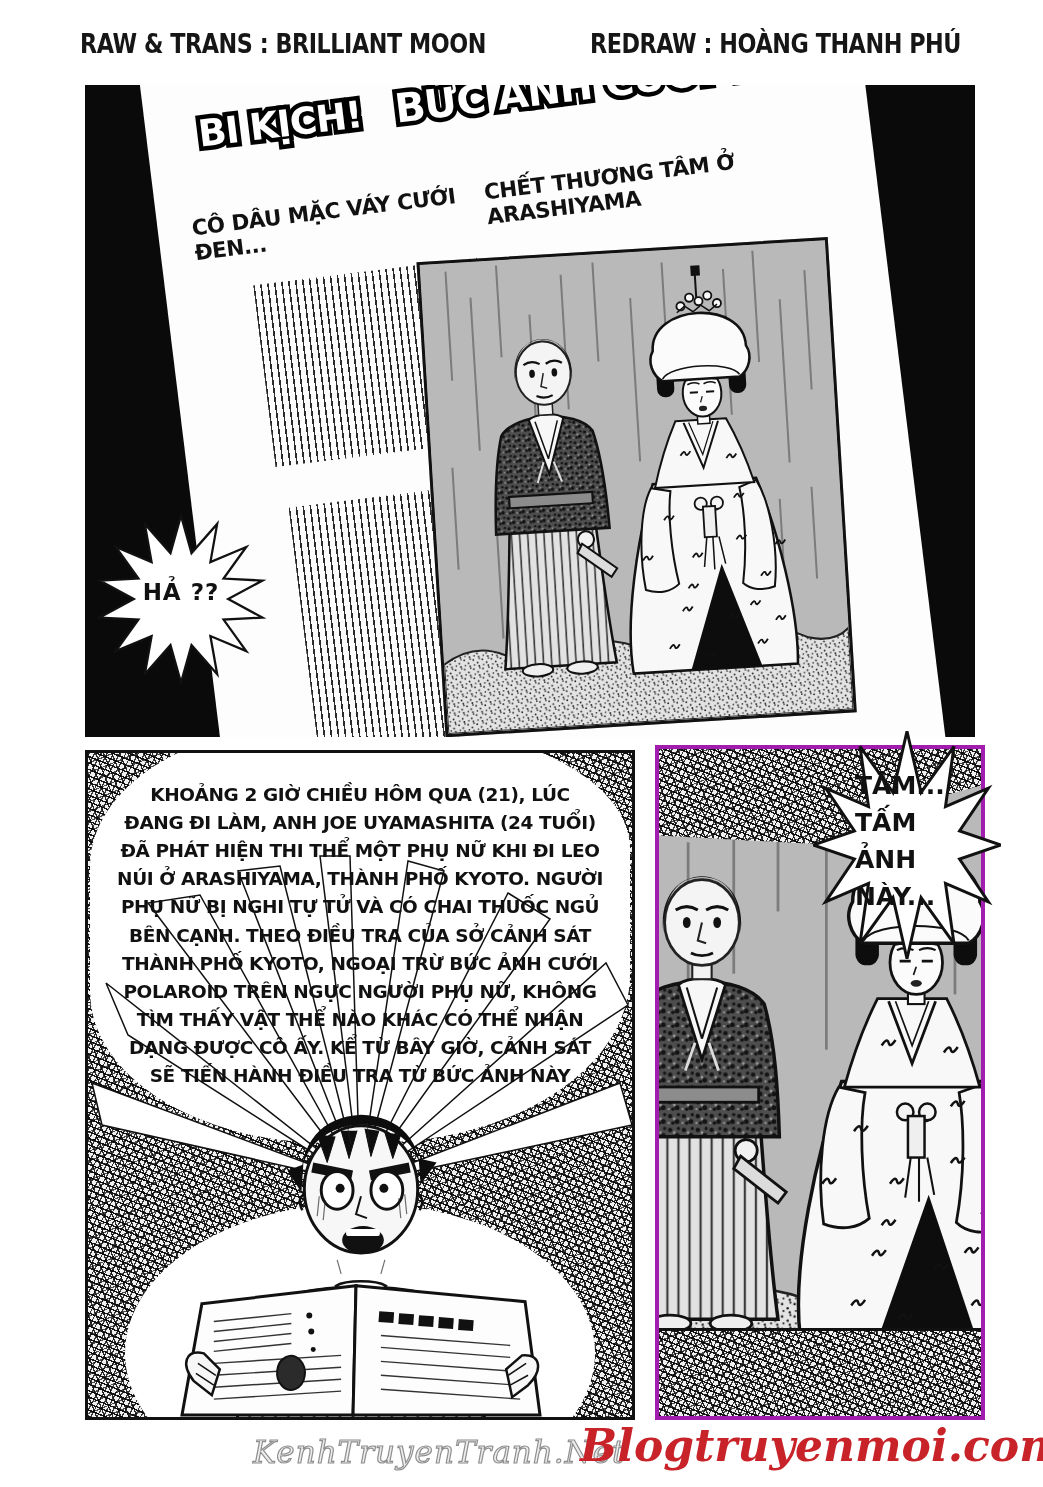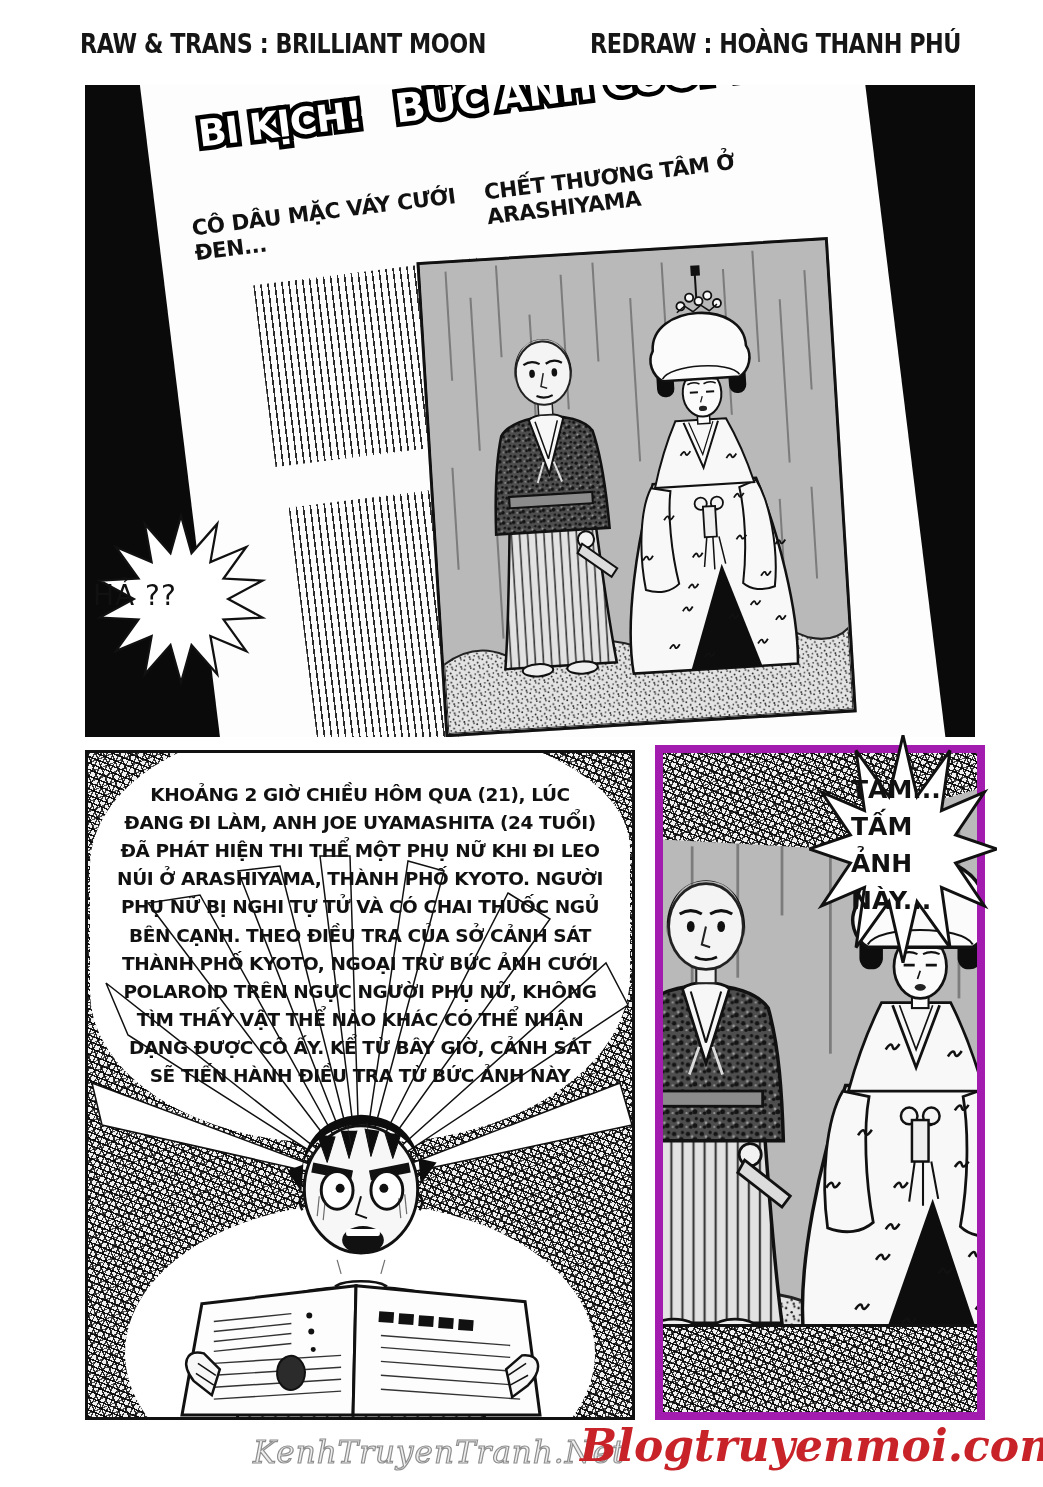--- a/index.html
+++ b/index.html
@@ -33,22 +33,22 @@
   .colblock.b1 { left:88px; top:253px; width:228px; height:183px; }
   .colblock.b2 { left:96px; top:478px; width:228px; height:248px; }
   .wedphoto { position:absolute; left:238px; top:262px; width:412px; height:476px;
               border:3px solid #111; background:#b9b9b9; transform:rotate(3.5deg); overflow:hidden; }
   .wedphoto svg { display:block; width:100%; height:100%; }
 
   
   .burst { position:absolute; }
   .burst svg { position:absolute; inset:0; width:100%; height:100%; }
   .burst-ha { left:8px; top:418px; width:176px; height:194px; z-index:9; }
-  .burst-ha .btxt { position:absolute; top:76px; width:100%; 
-                    font-weight:400; font-size:28px; letter-spacing:1px; }
+  .burst-ha .btxt { position:absolute; top:76px; width:100%; text-align:center;
+                    font-weight:700; font-size:23px; letter-spacing:1px; }
   .burst-tam { right:-20px; top:-28px; width:188px; height:248px; z-index:9; }
   .burst-tam .btxt { position:absolute; left:42px; top:46px; font-weight:800; font-size:25px;
                      line-height:37px; white-space:pre-line; letter-spacing:0px; }
 
   
   .xhatch {
     background-color:#f0f0f0;
     background-image:
       repeating-linear-gradient(22deg, rgba(8,8,8,.95) 0 1.4px, transparent 1.4px 6px),
       repeating-linear-gradient(68deg, rgba(8,8,8,.85) 0 1.3px, transparent 1.3px 7.5px),
@@ -62,21 +62,21 @@
   .cloud { position:absolute; left:2px; top:-30px; width:540px; height:420px; background:#fff;
            border-radius:42% 46% 48% 44% / 34% 30% 40% 36%; z-index:2; }
   .article { position:absolute; left:18px; top:28px; width:508px; z-index:4; text-align:center;
              font-weight:bold; font-size:18.5px; line-height:1.52; white-space:pre-line;
              letter-spacing:-0.4px; }
   .rays { position:absolute; inset:0; z-index:3; }
   .man { position:absolute; left:42px; top:312px; width:462px; height:358px; z-index:5; }
 
   
   .panel-right { position:absolute; left:655px; top:745px; width:330px; height:675px;
-                 border:8px solid #a21caf; background:#b9b9b9; overflow:visible; }
+                 border:4px solid #a21caf; background:#b9b9b9; overflow:visible; }
   .pr-clip { position:absolute; inset:0; overflow:hidden; }
   .pr-couple { position:absolute; left:-8px; top:56px; width:348px; height:600px; }
   .band-top { position:absolute; left:0; top:0; width:100%; height:96px;
               clip-path:polygon(0 0,100% 0,100% 38%,76% 60%,54% 100%,0 90%); z-index:2; }
   .band-bottom { position:absolute; left:0; bottom:0; width:100%; height:88px;
                  border-top:3px solid #111; z-index:2; }
 
   
   .footer { position:absolute; left:0; top:1418px; width:1043px; height:60px; }
   .wm-gray { position:absolute; left:253px; top:16px; font-family:"DejaVu Serif", serif;

